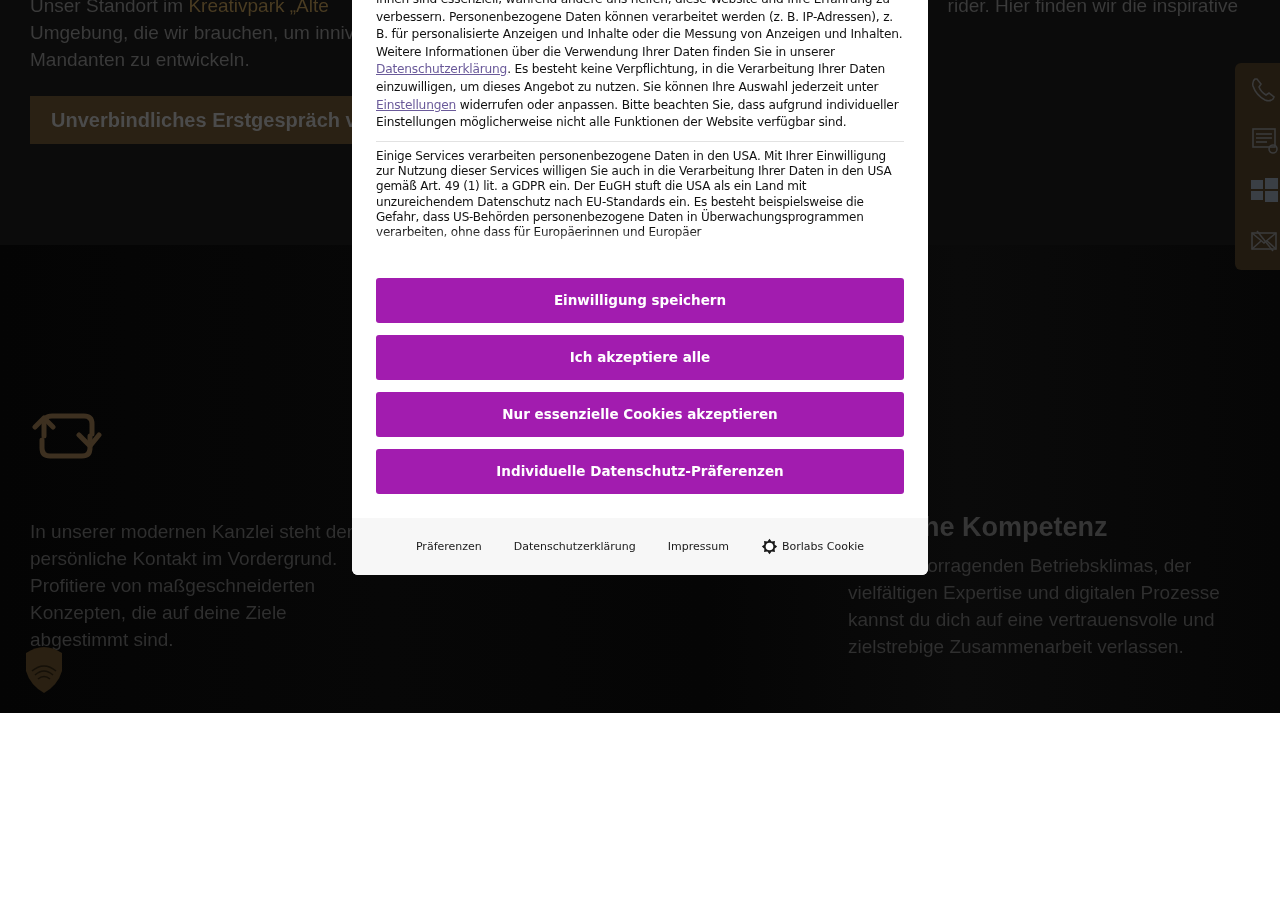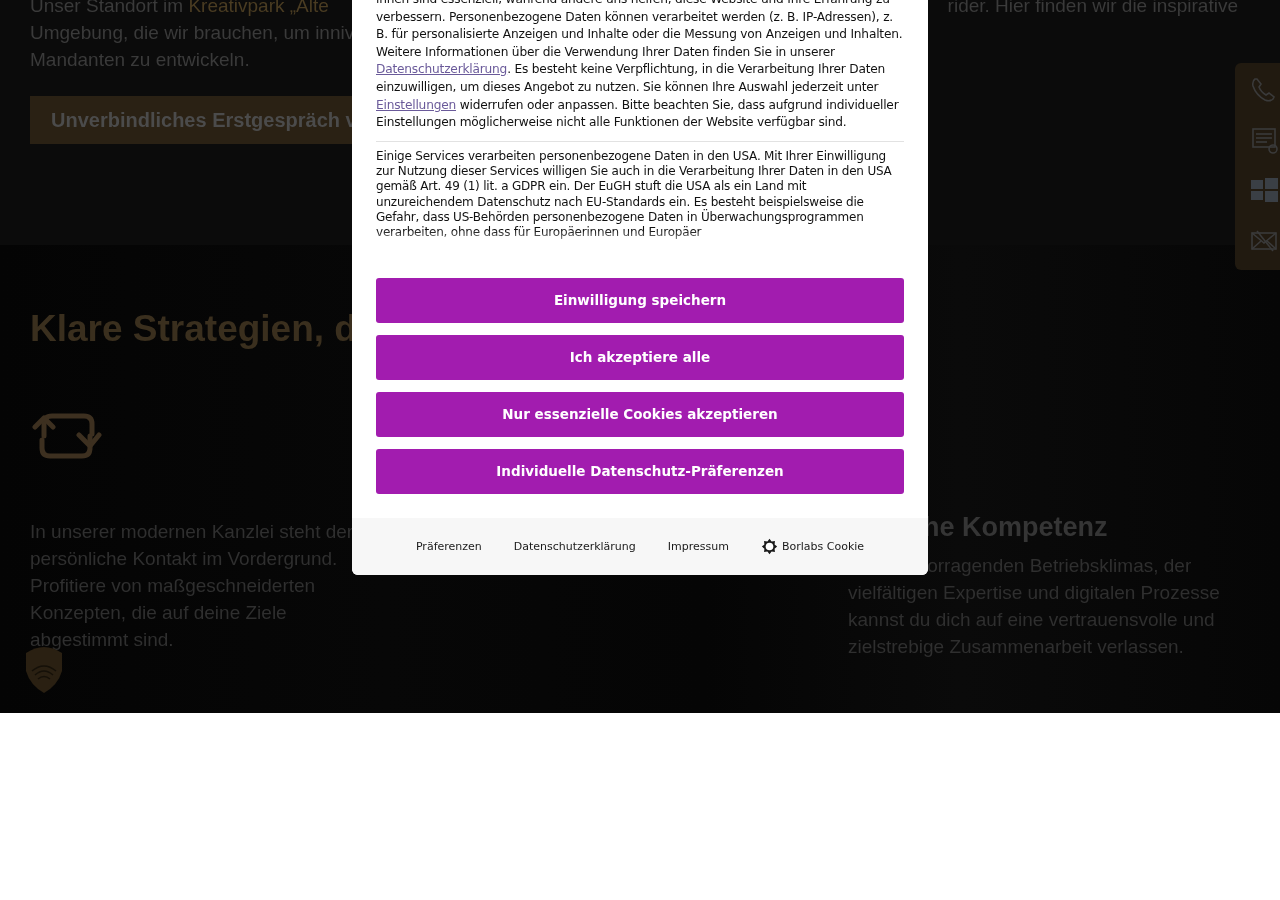--- a/index.html
+++ b/index.html
@@ -70,21 +70,20 @@
     </div>
     <div style="display:flex;justify-content:flex-start;">
       <span>Umgebung, die wir brauchen, um inn</span>
       <span style="padding-right:46px;">ive Steuerstrategien für unsere</span>
     </div>
     <div>Mandanten zu entwickeln.</div>
   </div>
 
   <div class="cta-btn">Unverbindliches Erstgespräch v</div>
 
-  <div class="section-title">Klare Strategien, d</div>
 
   <svg class="repeat-icon" viewBox="0 0 70 52">
     <g fill="none" stroke="#3d3020" stroke-width="5" stroke-linecap="round" stroke-linejoin="round">
       <path d="M12 26 V14 Q12 6 20 6 H52 Q60 6 60 14 V24"></path>
       <path d="M3 17 L12 8 L21 17"></path>
       <path d="M58 26 V38 Q58 46 50 46 H18 Q10 46 10 38 V30"></path>
       <path d="M49 31 L60 42 L69 31" transform="translate(-2,-6)"></path>
     </g>
   </svg>
 

